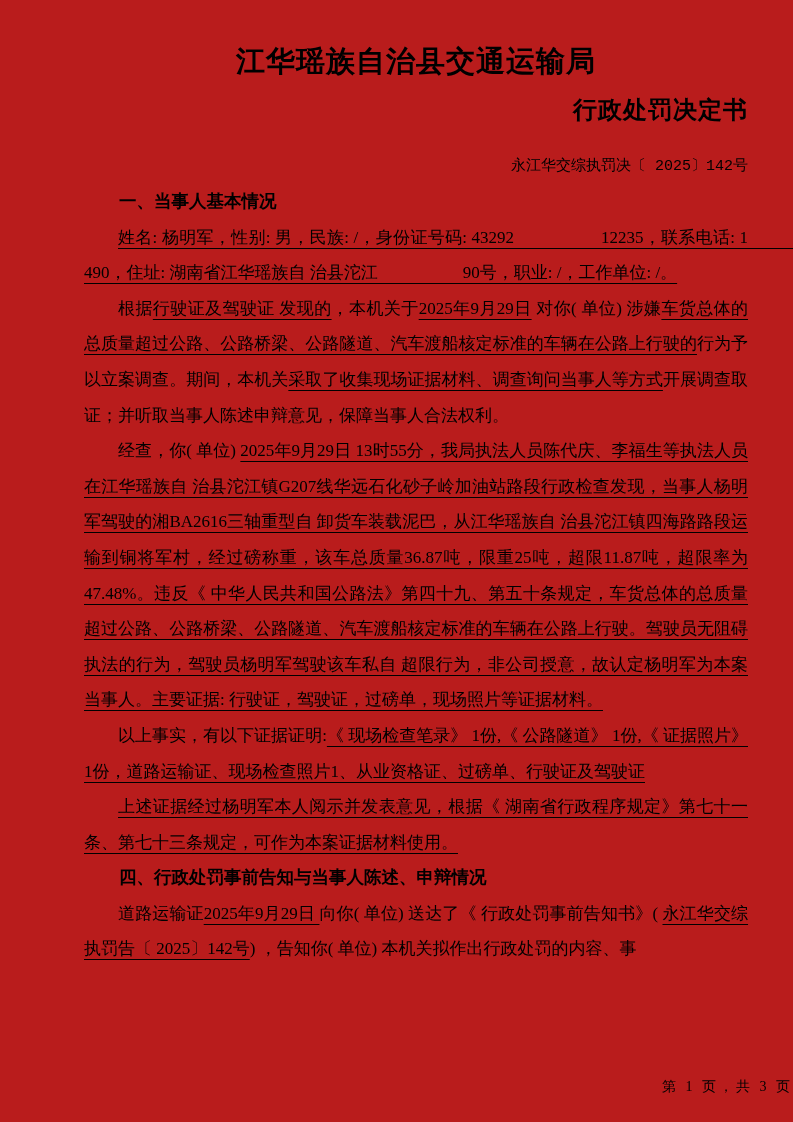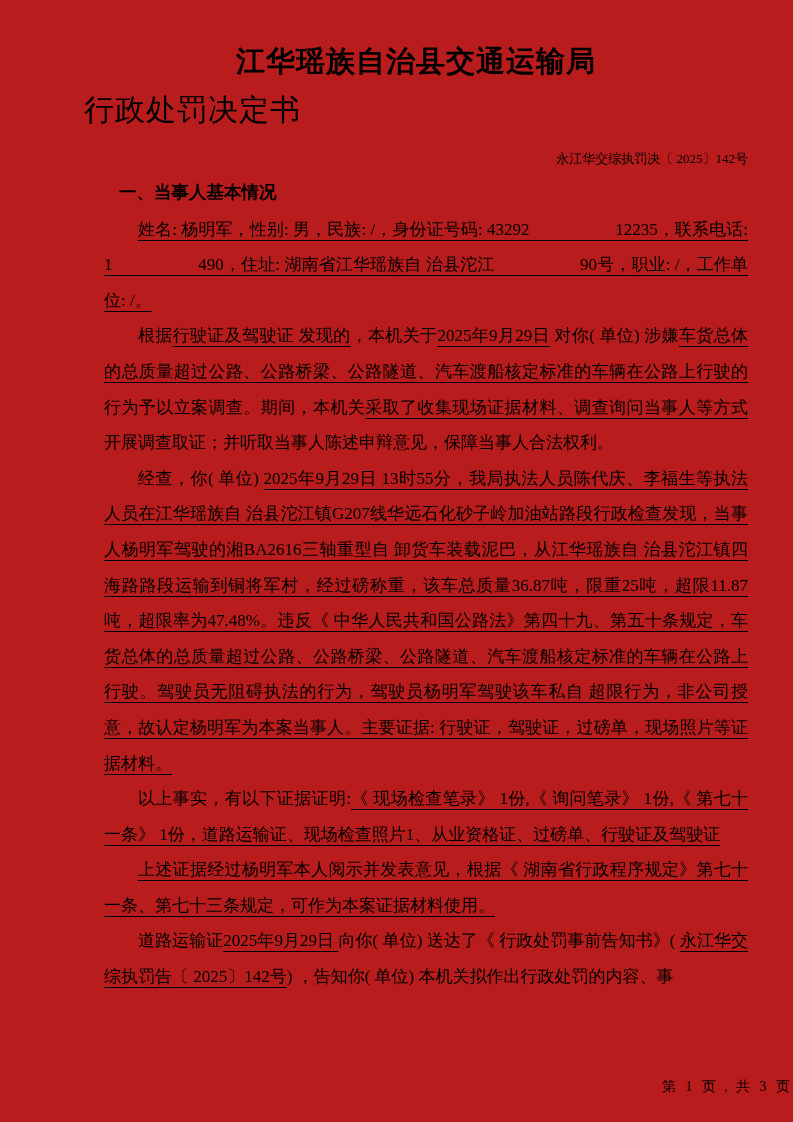--- a/index.html
+++ b/index.html
@@ -17,48 +17,49 @@
 
   .doc-title {
     text-align: center;
     font-family: "Liberation Sans", "DejaVu Sans", sans-serif;
     font-weight: bold;
     font-size: 29px;
     line-height: 50px;
     letter-spacing: 1px;
   }
   .doc-subtitle {
-    text-align: left;
+    text-align: right;
     font-family: "Liberation Sans", "DejaVu Sans", sans-serif;
-    font-weight: normal;
-    font-size: 30px;
+    font-weight: bold;
+    font-size: 24px;
     line-height: 48px;
     letter-spacing: 1px;
   }
   .doc-number {
     text-align: right;
-    font-size: 13px;
+    font-size: 15px;
     line-height: 22px;
-    margin-top: 14px;
+    margin-top: 22px;
     margin-bottom: 6px;
+    font-family: Liberation Mono, monospace;
   }
 
   .body-text {
     font-size: 17px;
     line-height: 35.6px;
     text-align: justify;
   }
   .heading {
-    font-family: Liberation Mono, monospace;
+    font-family: Liberation Serif, serif;
     font-weight: bold;
     font-size: 17.5px;
     text-indent: 2em;
     text-align: left;
   }
-  .para { text-indent: 2em; margin-left: 20px; }
+  .para { text-indent: 2em; }
 
   .u {
     text-decoration: underline;
     text-decoration-thickness: 1px;
     text-underline-offset: 5px;
   }
 
   .footer {
     position: absolute;
     left: 0;
@@ -76,20 +77,21 @@
   <div class="inner">
     <div class="doc-title">江华瑶族自治县交通运输局</div>
     <div class="doc-subtitle">行政处罚决定书</div>
     <div class="doc-number">永江华交综执罚决〔 2025〕142号</div>
 
     <div class="body-text">
         <div class="heading"><span>一、当事人基本情况</span></div>
         <div class="para"><span class="u">姓名: 杨明军，性别: 男，民族: /，身份证号码: 43292　　　　　12235，联系电话: 1　　　　　490，住址: 湖南省江华瑶族自 治县沱江　　　　　90号，职业: /，工作单位: /。</span></div>
         <div class="para"><span>根据</span><span class="u">行驶证及驾驶证 发现的</span><span>，本机关于</span><span class="u">2025年9月29日</span><span> 对你( 单位) 涉嫌</span><span class="u">车货总体的总质量超过公路、公路桥梁、公路隧道、汽车渡船核定标准的车辆在公路上行驶的</span><span>行为予以立案调查。期间，本机关</span><span class="u">采取了收集现场证据材料、调查询问当事人等方式</span><span>开展调查取证；并听取当事人陈述申辩意见，保障当事人合法权利。</span></div>
         <div class="para"><span>经查，你( 单位) </span><span class="u">2025年9月29日 13时55分，我局执法人员陈代庆、李福生等执法人员在江华瑶族自 治县沱江镇G207线华远石化砂子岭加油站路段行政检查发现，当事人杨明军驾驶的湘BA2616三轴重型自 卸货车装载泥巴，从江华瑶族自 治县沱江镇四海路路段运输到铜将军村，经过磅称重，该车总质量36.87吨，限重25吨，超限11.87吨，超限率为47.48%。违反《 中华人民共和国公路法》第四十九、第五十条规定，车货总体的总质量超过公路、公路桥梁、公路隧道、汽车渡船核定标准的车辆在公路上行驶。驾驶员无阻碍执法的行为，驾驶员杨明军驾驶该车私自 超限行为，非公司授意，故认定杨明军为本案当事人。主要证据: 行驶证，驾驶证，过磅单，现场照片等证据材料。</span></div>
-        <div class="para"><span>以上事实，有以下证据证明:</span><span class="u">《 现场检查笔录》 1份,《 询问笔录》 1份,《 第七十一条》 1份，道路运输证、现场检查照片1、从业资格证、过磅单、行驶证及驾驶证</span></div>
+        <div class="para"><span>以上事实，有以下证据证明:</span><span class="u">《 现场检查笔录》 1份,《 公路隧道》 1份,《 证据照片》 1份，道路运输证、现场检查照片1、从业资格证、过磅单、行驶证及驾驶证</span></div>
         <div class="para"><span class="u">上述证据经过杨明军本人阅示并发表意见，根据《 湖南省行政程序规定》第七十一条、第七十三条规定，可作为本案证据材料使用。</span></div>
+        <div class="heading"><span>四、行政处罚事前告知与当事人陈述、申辩情况</span></div>
         <div class="para"><span>道路运输证</span><span class="u">2025年9月29日 </span><span> 向你( 单位) 送达了《 行政处罚事前告知书》( </span><span class="u">永江华交综执罚告〔 2025〕142号</span><span>) ，告知你( 单位) 本机关拟作出行政处罚的内容、事</span></div>
       </div>
   </div>
 
   <div class="footer">第 1 页，共 3 页</div>
 </div>
 
 </body></html>

